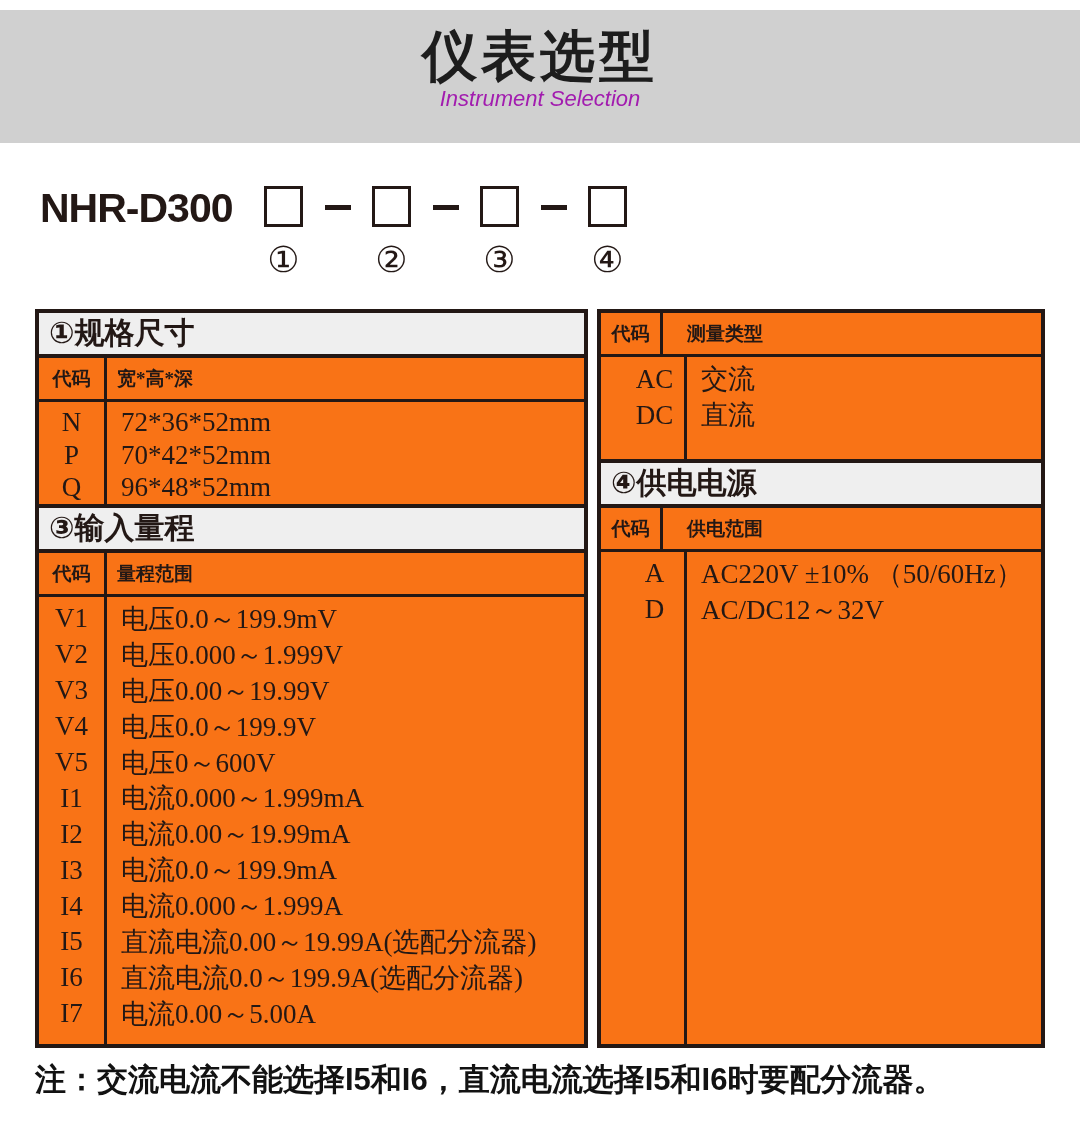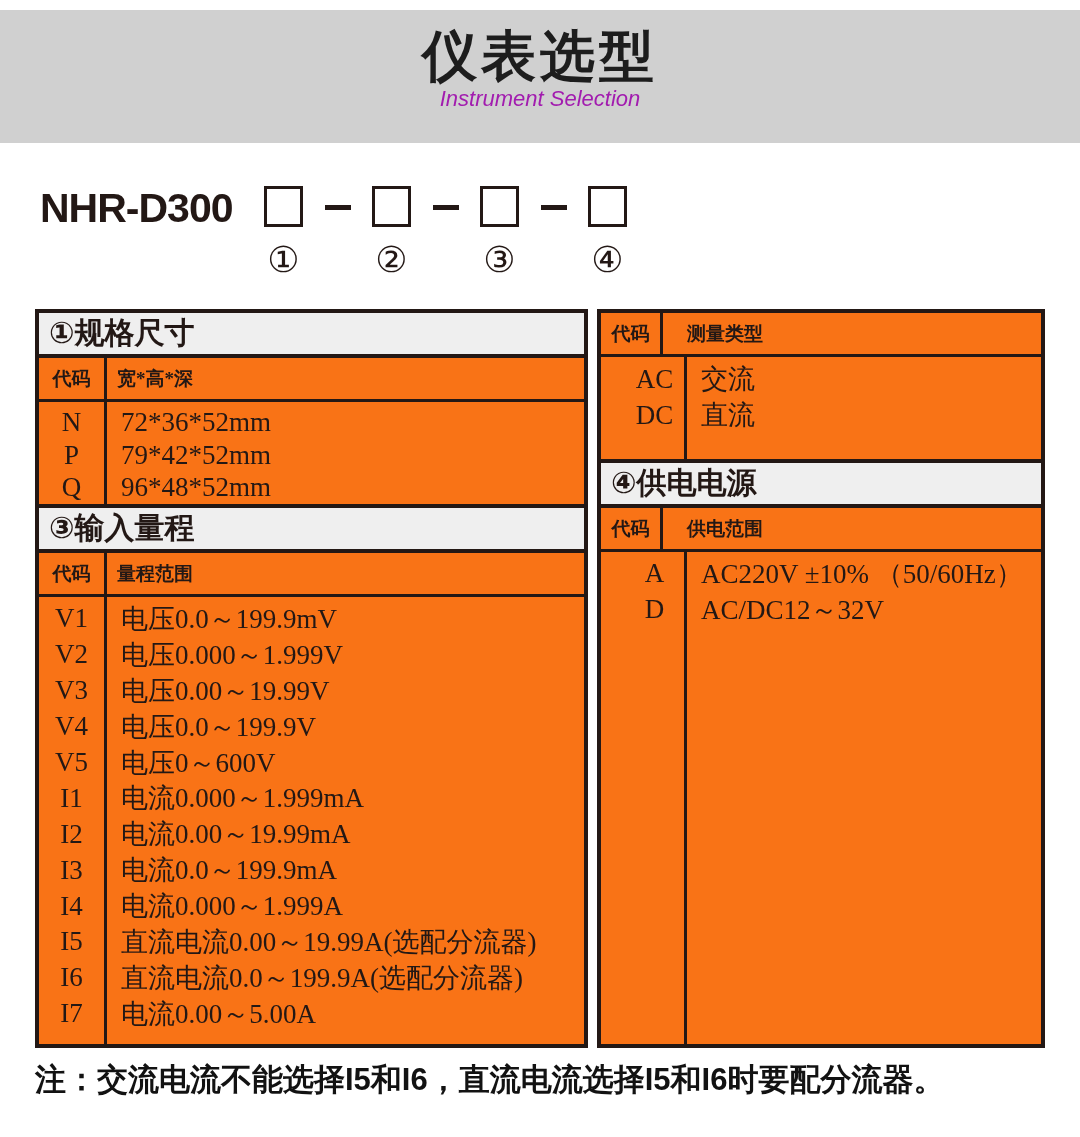--- a/index.html
+++ b/index.html
@@ -160,21 +160,21 @@
       <div class="c2">宽*高*深</div>
     </div>
     <div class="data data-top">
       <div class="dcol dcol-code">
           <div class="ln">N</div>
           <div class="ln">P</div>
           <div class="ln">Q</div>
         </div>
       <div class="dcol dcol-val">
           <div class="ln">72*36*52mm</div>
-          <div class="ln">79*42*52mm</div>
+          <div class="ln">70*42*52mm</div>
           <div class="ln">96*48*52mm</div>
         </div>
     </div>
 
     <div class="sec-h">③输入量程</div>
     <div class="sub-h">
       <div class="c1">代码</div>
       <div class="c2">量程范围</div>
     </div>
     <div class="data data-bottom">

